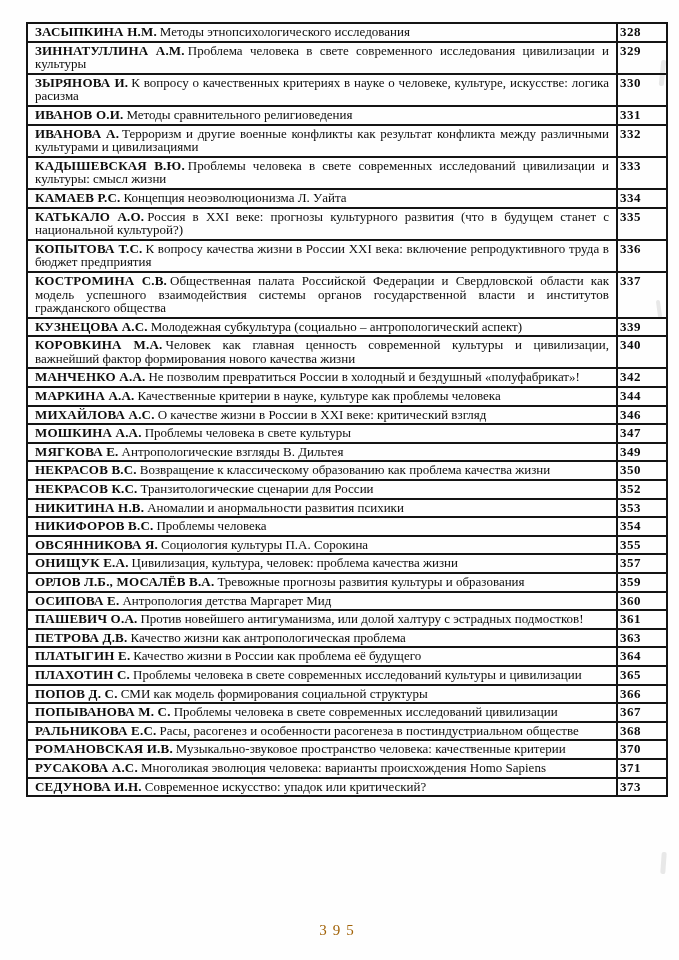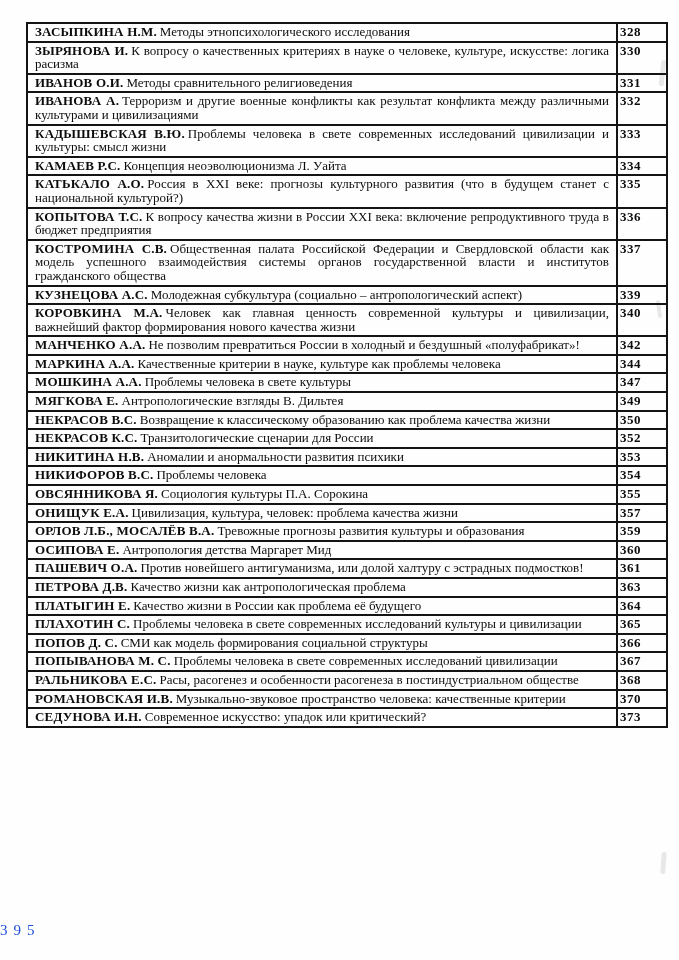--- a/index.html
+++ b/index.html
@@ -46,23 +46,24 @@
   .author {
     font-weight: bold;
     margin-right: 3px;
     letter-spacing: 0.2px;
   }
   .footer-num {
     position: absolute;
     left: 0;
     top: 922px;
     width: 679px;
+    text-align: center;
     font-size: 15px;
     letter-spacing: 6px;
-    color: #1d4ed8;
+    color: #a16207;
   }
   .scan-artifact {
     position: absolute;
     background: rgba(40, 40, 40, 0.10);
     border-radius: 2px;
   }
   .art-1 { left: 660px; top: 60px;  width: 5px; height: 26px; transform: rotate(6deg);  }
   .art-2 { left: 657px; top: 300px; width: 4px; height: 18px; transform: rotate(-8deg); }
   .art-3 { left: 661px; top: 852px; width: 5px; height: 22px; transform: rotate(4deg);  }
 </style>
@@ -71,20 +72,24 @@
 
 <div class="sheet">
 
   <table class="toc">
     <tbody id="toc-body">
   <tr>
     <td class="cell-text"><span class="author">ЗАСЫПКИНА Н.М.</span><span class="title">Методы этнопсихологического исследования</span></td>
     <td class="cell-page">328</td>
   </tr>
 
+  <tr>
+    <td class="cell-text"><span class="author">ЗИННАТУЛЛИНА А.М.</span><span class="title">Проблема человека в свете современного исследования цивилизации и культуры</span></td>
+    <td class="cell-page">329</td>
+  </tr>
 
   <tr>
     <td class="cell-text"><span class="author">ЗЫРЯНОВА И.</span><span class="title">К вопросу о качественных критериях в науке о человеке, культуре, искусстве: логика расизма</span></td>
     <td class="cell-page">330</td>
   </tr>
 
   <tr>
     <td class="cell-text"><span class="author">ИВАНОВ О.И.</span><span class="title">Методы сравнительного религиоведения</span></td>
     <td class="cell-page">331</td>
   </tr>
@@ -134,20 +139,24 @@
     <td class="cell-text"><span class="author">МАНЧЕНКО А.А.</span><span class="title">Не позволим превратиться России в холодный и бездушный «полуфабрикат»!</span></td>
     <td class="cell-page">342</td>
   </tr>
 
   <tr>
     <td class="cell-text"><span class="author">МАРКИНА А.А.</span><span class="title">Качественные критерии в науке, культуре как проблемы человека</span></td>
     <td class="cell-page">344</td>
   </tr>
 
 
+  <tr>
+    <td class="cell-text"><span class="author">МИХАЙЛОВА А.С.</span><span class="title">О качестве жизни в России в XXI веке: критический взгляд</span></td>
+    <td class="cell-page">346</td>
+  </tr>
 
   <tr>
     <td class="cell-text"><span class="author">МОШКИНА А.А.</span><span class="title">Проблемы человека в свете культуры</span></td>
     <td class="cell-page">347</td>
   </tr>
 
   <tr>
     <td class="cell-text"><span class="author">МЯГКОВА Е.</span><span class="title">Антропологические взгляды В. Дильтея</span></td>
     <td class="cell-page">349</td>
   </tr>
@@ -227,20 +236,24 @@
   <tr>
     <td class="cell-text"><span class="author">РАЛЬНИКОВА Е.С.</span><span class="title">Расы, расогенез и особенности расогенеза в постиндустриальном обществе</span></td>
     <td class="cell-page">368</td>
   </tr>
 
   <tr>
     <td class="cell-text"><span class="author">РОМАНОВСКАЯ И.В.</span><span class="title">Музыкально-звуковое пространство человека: качественные критерии</span></td>
     <td class="cell-page">370</td>
   </tr>
 
+  <tr>
+    <td class="cell-text"><span class="author">РУСАКОВА А.С.</span><span class="title">Многоликая эволюция человека: варианты происхождения Homo Sapiens</span></td>
+    <td class="cell-page">371</td>
+  </tr>
 
   <tr>
     <td class="cell-text"><span class="author">СЕДУНОВА И.Н.</span><span class="title">Современное искусство: упадок или критический?</span></td>
     <td class="cell-page">373</td>
   </tr>
 </tbody>
   </table>
 
   <div class="footer-num">395</div>
 

